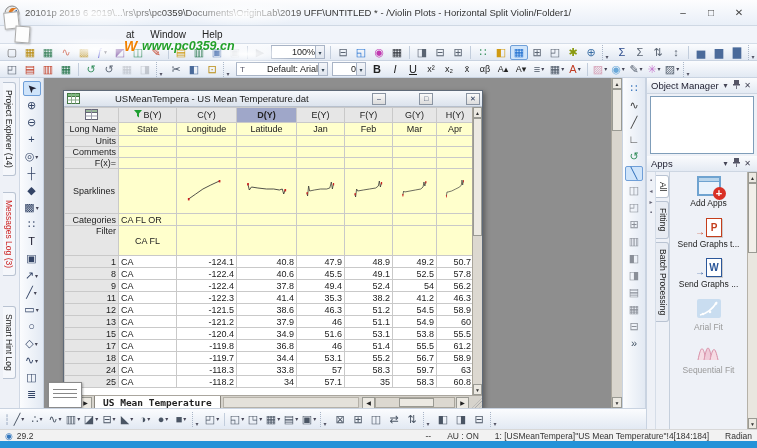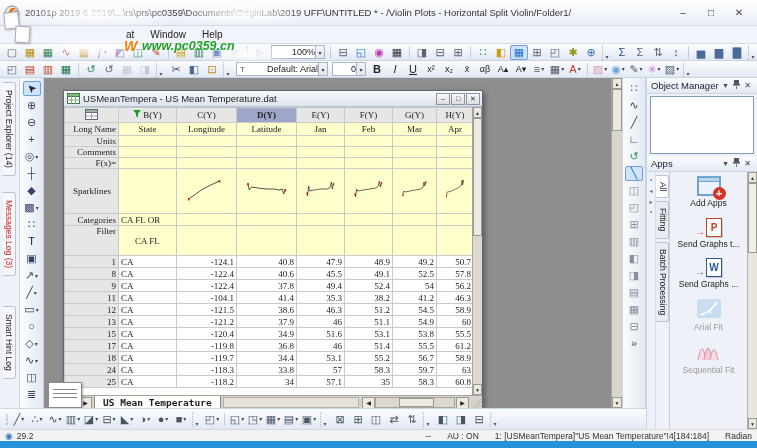--- a/index.html
+++ b/index.html
@@ -66,33 +66,33 @@
   .mdi-vscroll .sb-thumb { height:42px; background:#ece9e2; border:1px solid #9a9a93; }
   .mdi-vscroll .sb-fill { flex:1; }
   .mdi-min { position:absolute; left:4px; bottom:0px; width:34px; height:26px; background:#fff;
     border:1px solid #8a8a8a; box-shadow:1px 1px 2px rgba(0,0,0,.3); padding:3px 4px; }
   .mdi-min i { display:block; height:1px; background:#888; margin:3px 0; }
 
   
   .sheet-window { position:absolute; left:19px; top:12px; width:420px; height:318px;
     background:#d6d3cc; border:1px solid #5f6a78; box-shadow:2px 2px 5px rgba(0,0,0,.35); }
   .sw-title { height:16px; background:linear-gradient(#f7f9fc,#dce3ed); border-bottom:1px solid #b7c0cd;
-    display:flex; align-items:center; padding:0 2px; font-size:9.5px; color:#222; }
+    display:flex; align-items:center; padding:0 2px; font-size:9.5px; color:#222;gap:32px; }
   .sw-title .tt { white-space:nowrap; overflow:hidden; flex:1; }
   .sw-icon { width:13px; height:11px; margin:0 3px 0 1px; flex:0 0 auto; }
   .sw-btn { width:14px; height:12px; background:linear-gradient(#fafafa,#dcdcdc); border:1px solid #8a94a2;
     font-size:7px; display:flex; align-items:center; justify-content:center; margin-left:1px; color:#235; flex:0 0 auto; }
   .sw-body { position:relative; height:288px; background:#fff; overflow:hidden; }
   .gridwrap { position:absolute; left:0; top:0; width:409px; height:288px; overflow:hidden; }
   .ws-vscroll { position:absolute; right:0; top:0; width:10px; height:288px; background:#dcd8d0;
     border-left:1px solid #a9a59b; display:flex; flex-direction:column; }
   .ws-vscroll .sb-thumb { height:118px; background:#ece9e2; border:1px solid #9a9a93; }
   .ws-vscroll .sb-fill { flex:1; }
 
-  table.sheet { width:409px; border-collapse:collapse; table-layout:fixed; font-size:9px;font-family:Liberation Serif, serif; }
+  table.sheet { width:409px; border-collapse:collapse; table-layout:fixed; font-size:9px; }
   table.sheet td { padding:0 2px; height:11px; overflow:hidden; white-space:nowrap; border:1px solid #c9c9c9; }
   td.hcell { background:#e6e6e6; border:1px solid #a6a6a6; border-top-color:#f8f8f8; border-left-color:#f8f8f8;
     text-align:center; color:#222; }
   td.rh { background:#e6e6e6; border:1px solid #a6a6a6; border-top-color:#f8f8f8; border-left-color:#f8f8f8;
     text-align:right; padding-right:3px; }
   td.ycell { background:#ffffcc; }
   td.wcell { background:#ffffff; }
   td.colsel { background:#9fa7c9; font-weight:bold; }
   tr.r-colhead td { height:15px; }
   tr.r-long_name td { height:13px; }
@@ -671,21 +671,21 @@
                   <td class="wcell ar">-122.4</td>
                   <td class="wcell ar">37.8</td>
                   <td class="wcell ar">49.4</td>
                   <td class="wcell ar">52.4</td>
                   <td class="wcell ar">54</td>
                   <td class="wcell ar">56.2</td>
                 </tr>
                 <tr class="datarow">
                   <td class="rh">11</td>
                   <td class="wcell al">CA</td>
-                  <td class="wcell ar">-104.1</td>
+                  <td class="wcell ar">-122.3</td>
                   <td class="wcell ar">41.4</td>
                   <td class="wcell ar">35.3</td>
                   <td class="wcell ar">38.2</td>
                   <td class="wcell ar">41.2</td>
                   <td class="wcell ar">46.3</td>
                 </tr>
                 <tr class="datarow">
                   <td class="rh">12</td>
                   <td class="wcell al">CA</td>
                   <td class="wcell ar">-121.5</td>

